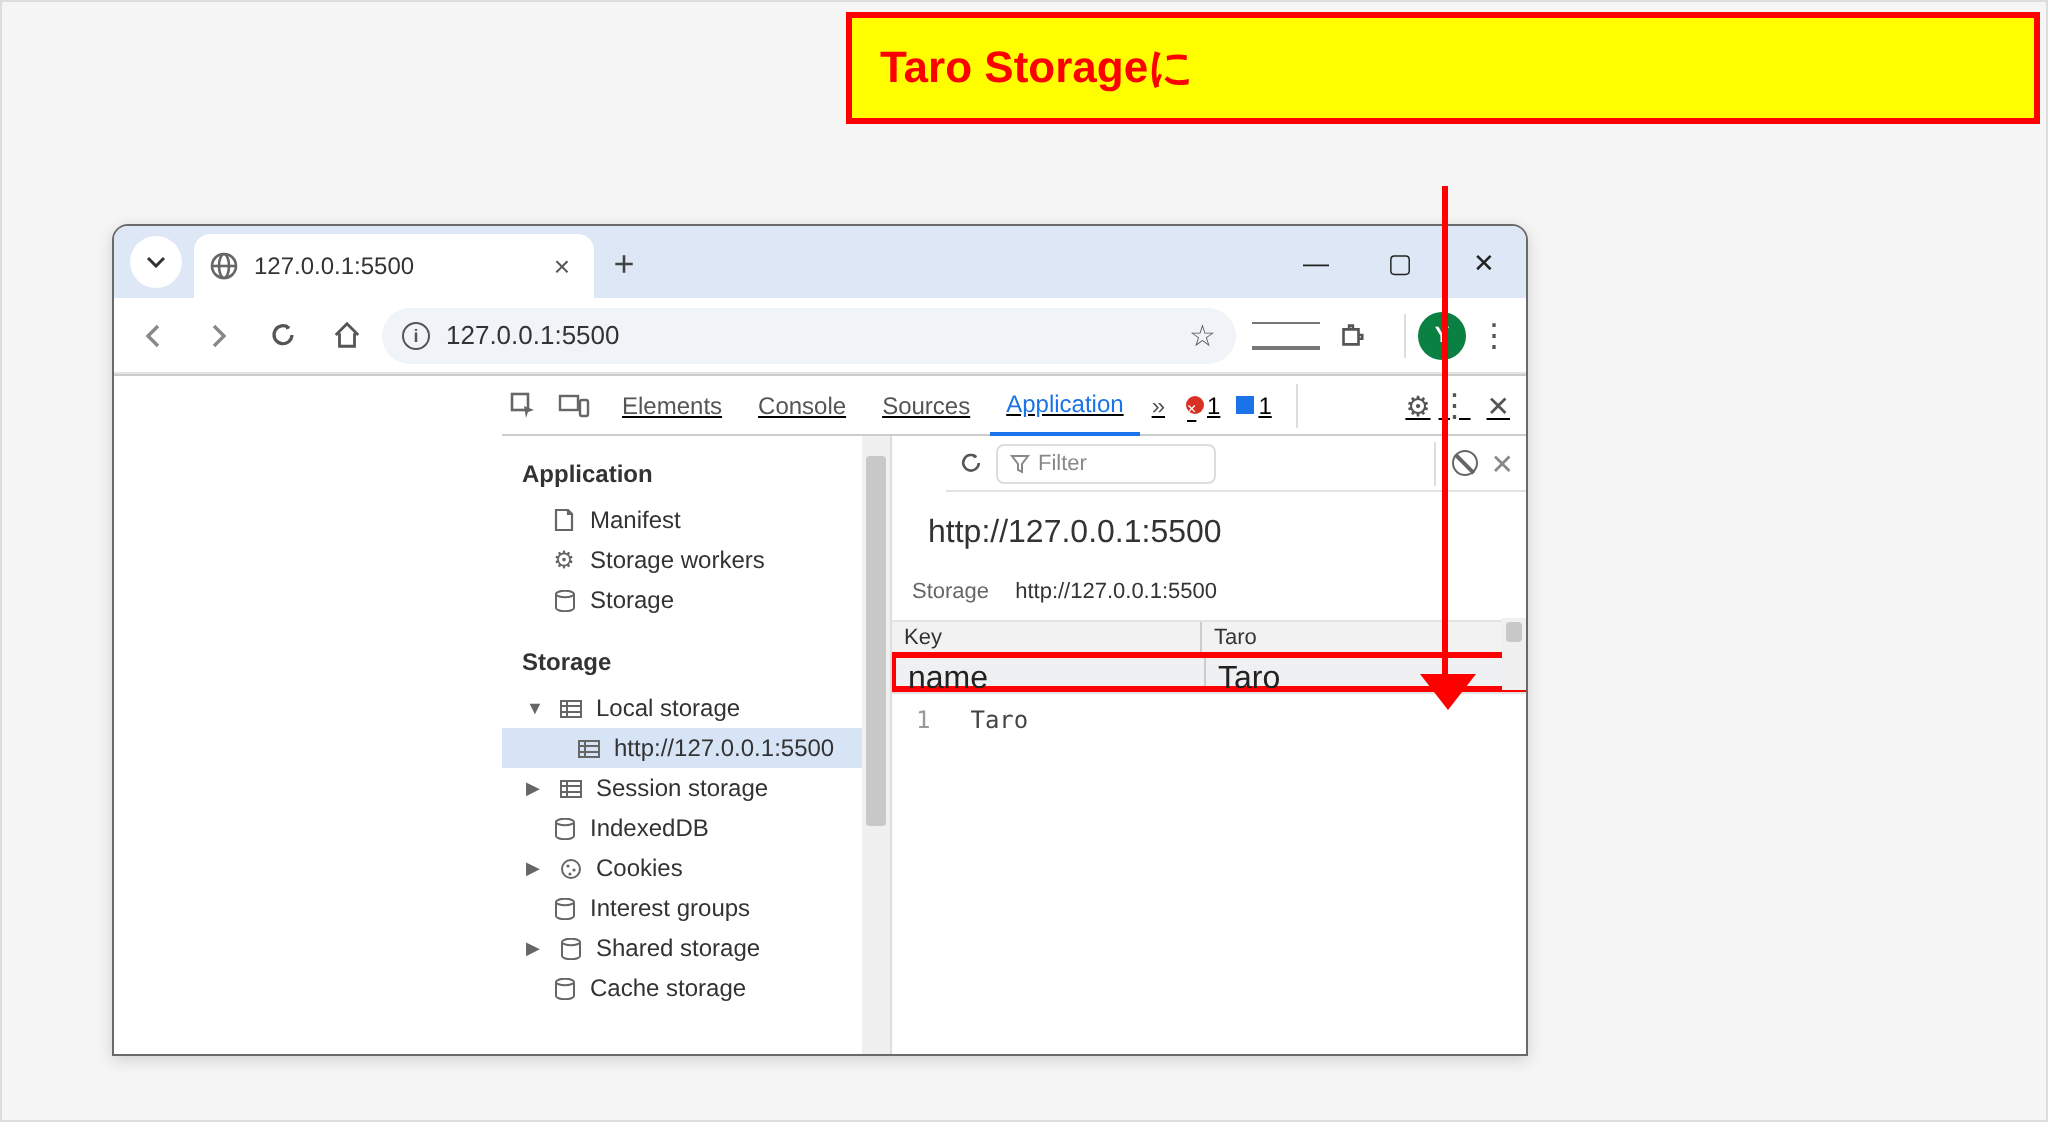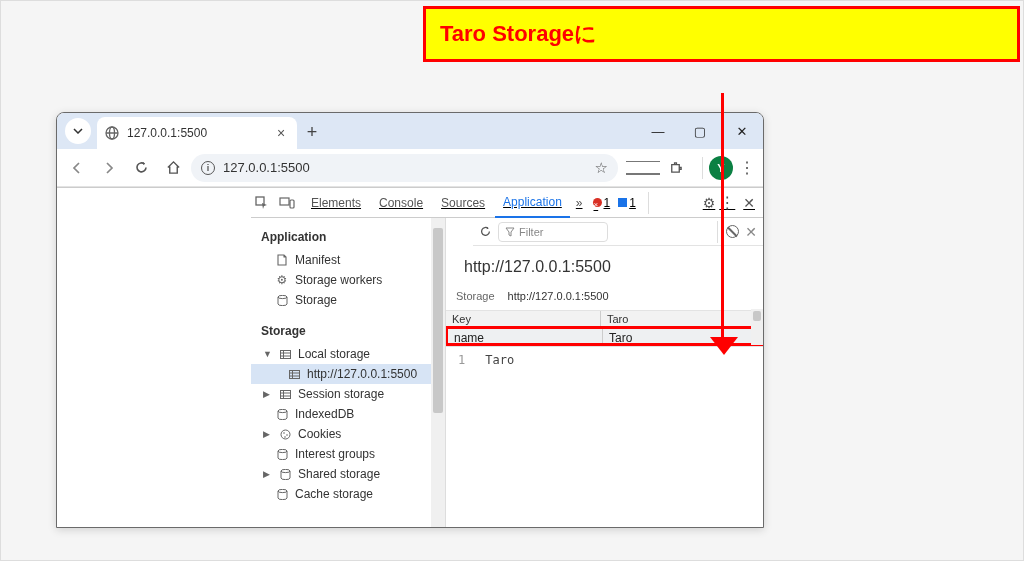--- a/index.html
+++ b/index.html
@@ -85,21 +85,21 @@
 .block-ico{ width:13px; height:13px; border:1.5px solid #666; border-radius:50%; position:relative; }
 .block-ico::after{content:"";position:absolute;width:13px;height:1.5px;background:#666;top:5px;left:-1px;transform:rotate(45deg);}
 .origin-title{ font-size:16px; color:#333; padding:12px 18px 10px; }
 .origin-row{ font-size:11px; color:#333; padding:4px 10px 8px; border-bottom:1px solid #e3e3e3; }
 .origin-row .lbl{ color:#666; margin-right:10px; }
 
 .kv-header{ display:flex; font-size:11px; color:#333; border-bottom:1px solid #ccc; background:#f2f2f2; height:18px; }
 .kv-header div{ padding:2px 6px; }
 .kv-key{ width:155px; border-right:1px solid #ccc; }
 .kv-val{ flex:1; }
-.kv-hl{ display:flex; font-size:12px; color:#222; height:20px; border:3px solid #ff0000; margin:-3px 0 0 -1px; background:#eef0f2; }
+.kv-hl{ display:flex; font-size:16px; color:#222; height:20px; border:3px solid #ff0000; margin:-3px 0 0 -1px; background:#eef0f2; }
 .kv-hl div{ padding:2px 6px; }
 .kv-hl .kv-key{ border-right:1px solid #ccc; }
 .kv-space{ flex:1; position:relative; border-top:1px solid #e3e3e3; }
 .row-preview{ font-size:12px; color:#444; padding:6px 12px; font-family:Menlo,Consolas,monospace; }
 .row-preview .ln{ color:#999; display:inline-block; width:20px; }
 .sb-small{position:absolute;right:0;top:-38px;width:12px;height:36px;background:#f0f0f0;}
 .sb-small .thumb{position:absolute;left:2px;right:2px;top:2px;height:10px;background:#c8c8c8;border-radius:2px;}
 
 
 svg{display:block;}

